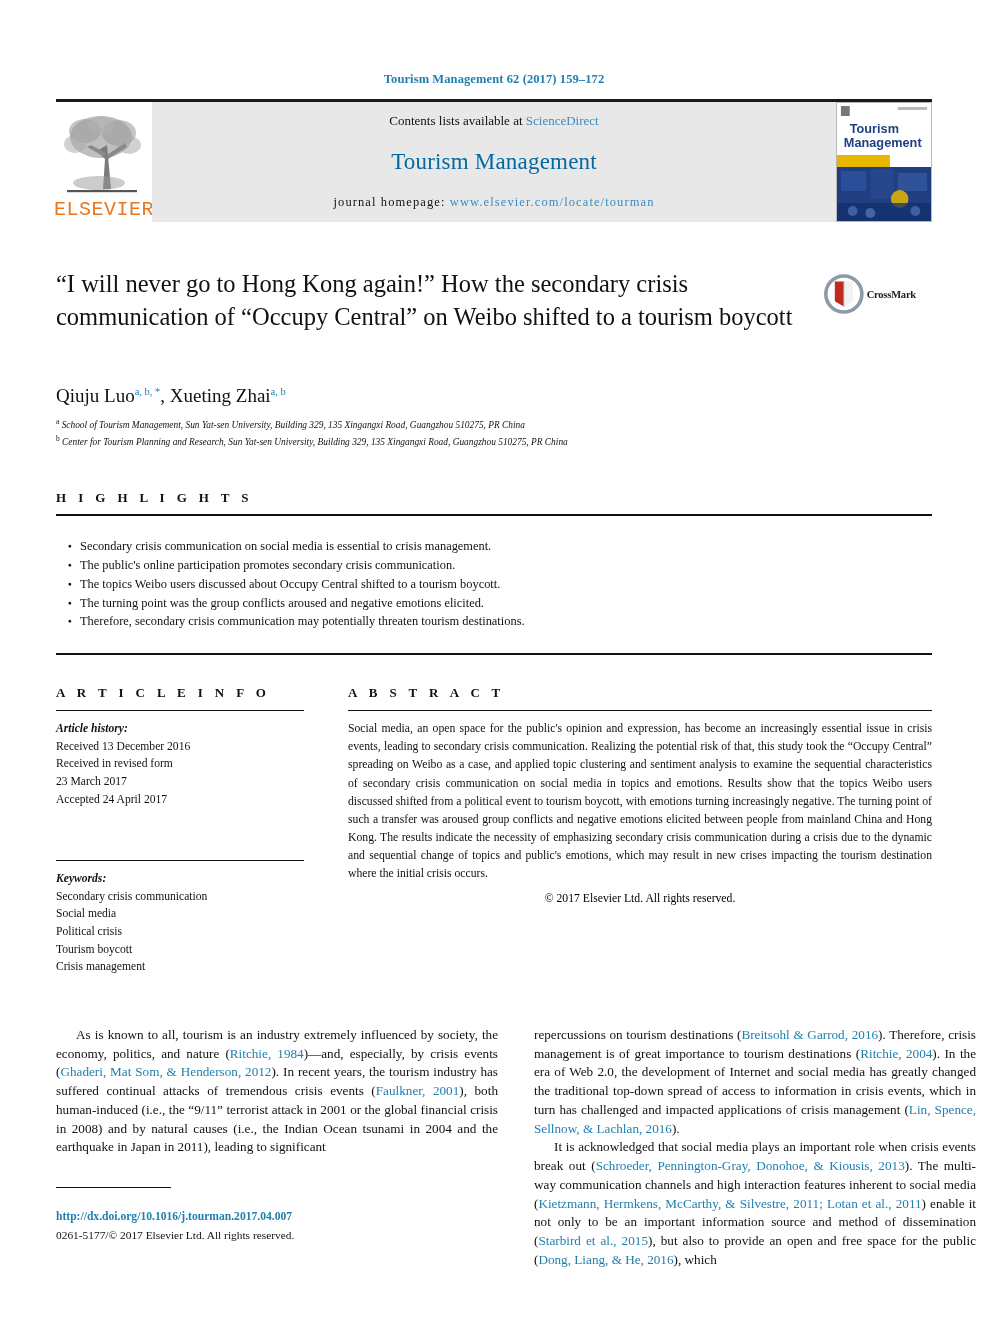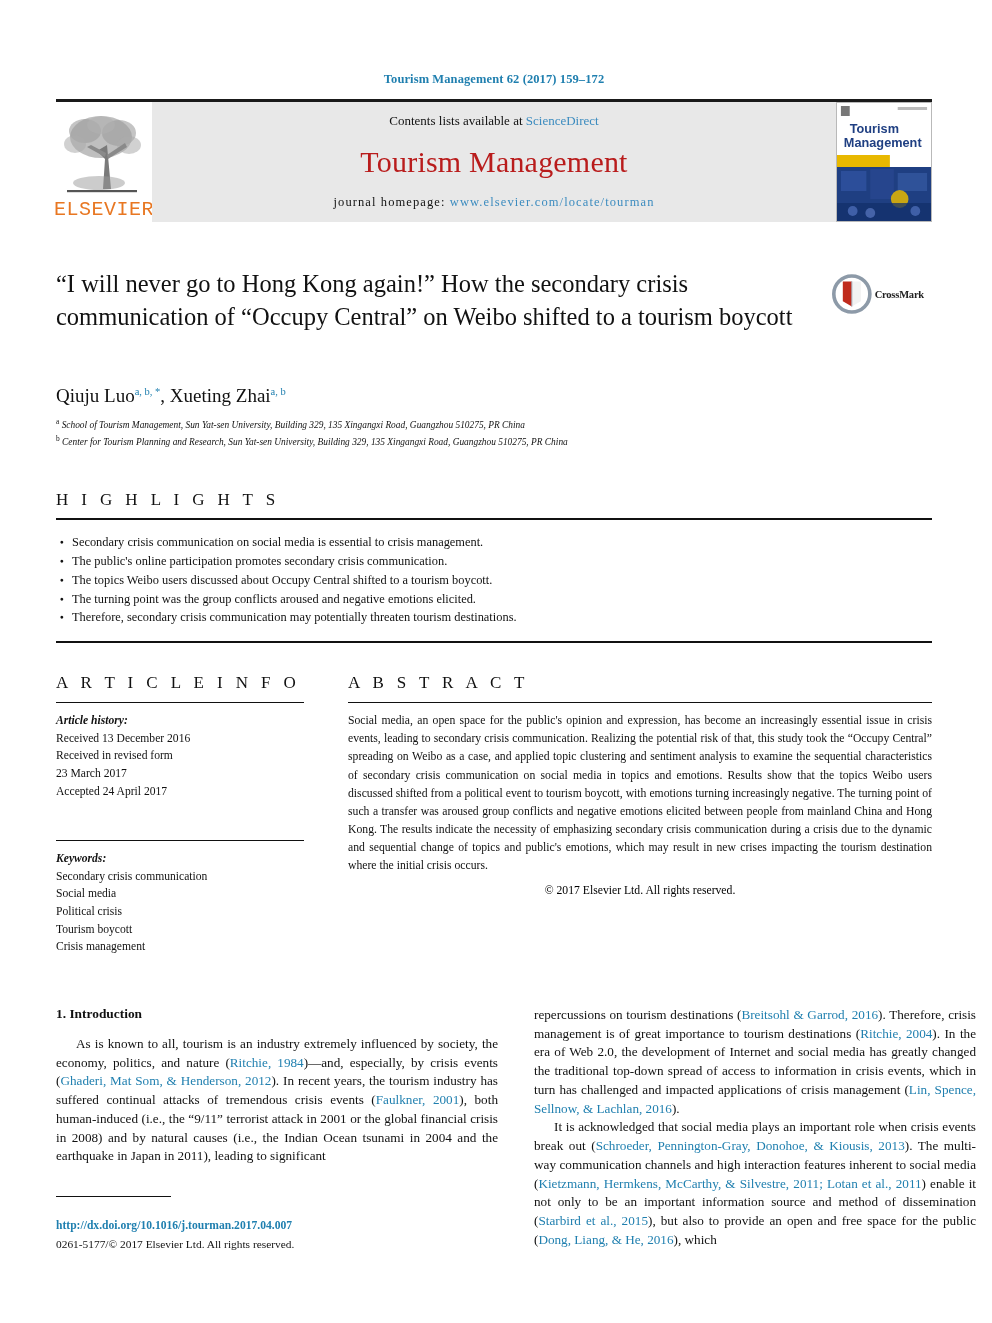--- a/index.html
+++ b/index.html
@@ -71,23 +71,23 @@
     box-sizing: border-box;
   }
   .contents-line {
     font-size: 13px;
     color: #111;
   }
   .contents-line .sd {
     color: #3b8bbf;
   }
   .journal-name {
-    font-size: 30px;
+    font-size: 23px;
     letter-spacing: 0.2px;
-    color: #b91c1c;
+    color: #0369a1;
     font-family: "Liberation Serif", serif;
   }
   .homepage-line {
     font-size: 12.5px;
     letter-spacing: 1.1px;
     color: #111;
   }
   .homepage-line .url {
     color: #3b8bbf;
   }
@@ -111,21 +111,21 @@
     font-size: 24.5px;
     line-height: 1.34;
     font-weight: normal;
     margin: 0;
     max-width: 770px;
     color: #111;
     font-family: "Liberation Serif", serif;
   }
   .crossmark {
     position: absolute;
-    right: 8px;
+    right: 16px;
     top: 2px;
     width: 92px;
     height: 48px;
     display: flex;
     align-items: center;
   }
   .crossmark-word {
     font-size: 10.5px;
     font-weight: bold;
     color: #222;
@@ -151,36 +151,36 @@
     line-height: 1.58;
     color: #111;
   }
   .affiliations sup {
     font-style: normal;
     font-size: 7.4px;
   }
 
   
   .sec-head {
-    font-size: 17px;
-    font-weight: normal;
+    font-size: 13px;
+    font-weight: bold;
     letter-spacing: 4.4px;
     color: #111;
   }
 
   .highlights {
     margin-top: 40px;
   }
   .hl-rule-top {
     border-top: 2.5px solid #111;
     margin-top: 8px;
   }
   .hl-list {
     list-style: none;
-    margin: 0;
+    margin: 8px;
     padding: 13px 0 14px 4px;
   }
   .hl-list li {
     font-size: 12.4px;
     line-height: 1.52;
     color: #111;
     padding-left: 12px;
     position: relative;
   }
   .hl-list li::before {
@@ -216,21 +216,21 @@
     padding-top: 9px;
     font-size: 11.6px;
     line-height: 1.52;
     color: #111;
   }
   .info-label {
     font-style: italic;
     font-weight: bold;
   }
   .keywords-block {
-    margin-top: 40px;
+    margin-top: 52px;
   }
   .abstract-body {
     padding-top: 9px;
     font-size: 11.7px;
     line-height: 1.55;
     text-align: justify;
     color: #111;
   }
   .copyright {
     text-align: center;
@@ -438,21 +438,20 @@
       <div class="sec-head">A B S T R A C T</div>
       <div class="thin-rule"></div>
       <div class="abstract-body">Social media, an open space for the public's opinion and expression, has become an increasingly essential issue in crisis events, leading to secondary crisis communication. Realizing the potential risk of that, this study took the “Occupy Central” spreading on Weibo as a case, and applied topic clustering and sentiment analysis to examine the sequential characteristics of secondary crisis communication on social media in topics and emotions. Results show that the topics Weibo users discussed shifted from a political event to tourism boycott, with emotions turning increasingly negative. The turning point of such a transfer was aroused group conflicts and negative emotions elicited between people from mainland China and Hong Kong. The results indicate the necessity of emphasizing secondary crisis communication during a crisis due to the dynamic and sequential change of topics and public's emotions, which may result in new crises impacting the tourism destination where the initial crisis occurs.</div>
       <div class="copyright">© 2017 Elsevier Ltd. All rights reserved.</div>
     </div>
   </div>
 
   <div class="body-cols">
 
     <div class="bcol">
-      <h2 class="sec-title">1. Introduction</h2>
       <p><span>As is known to all, tourism is an industry extremely influenced by society, the economy, politics, and nature (</span><span class="ref">Ritchie, 1984</span><span>)—and, especially, by crisis events (</span><span class="ref">Ghaderi, Mat Som, &amp; Henderson, 2012</span><span>). In recent years, the tourism industry has suffered continual attacks of tremendous crisis events (</span><span class="ref">Faulkner, 2001</span><span>), both human-induced (i.e., the “9/11” terrorist attack in 2001 or the global financial crisis in 2008) and by natural causes (i.e., the Indian Ocean tsunami in 2004 and the earthquake in Japan in 2011), leading to significant</span></p>
 
       <div class="footnotes">
         <div class="footnote-rule"></div>
       </div>
 
       <div class="page-footer">
         <span class="doi-link">http://dx.doi.org/10.1016/j.tourman.2017.04.007</span>
         <span class="issn-line">0261-5177/© 2017 Elsevier Ltd. All rights reserved.</span>
       </div>

